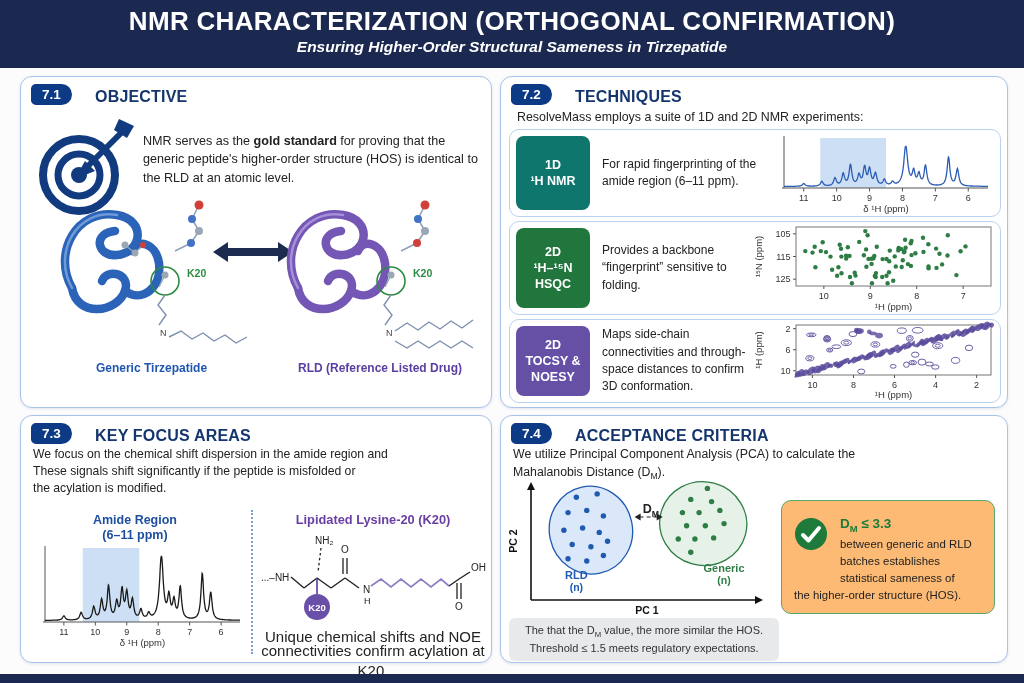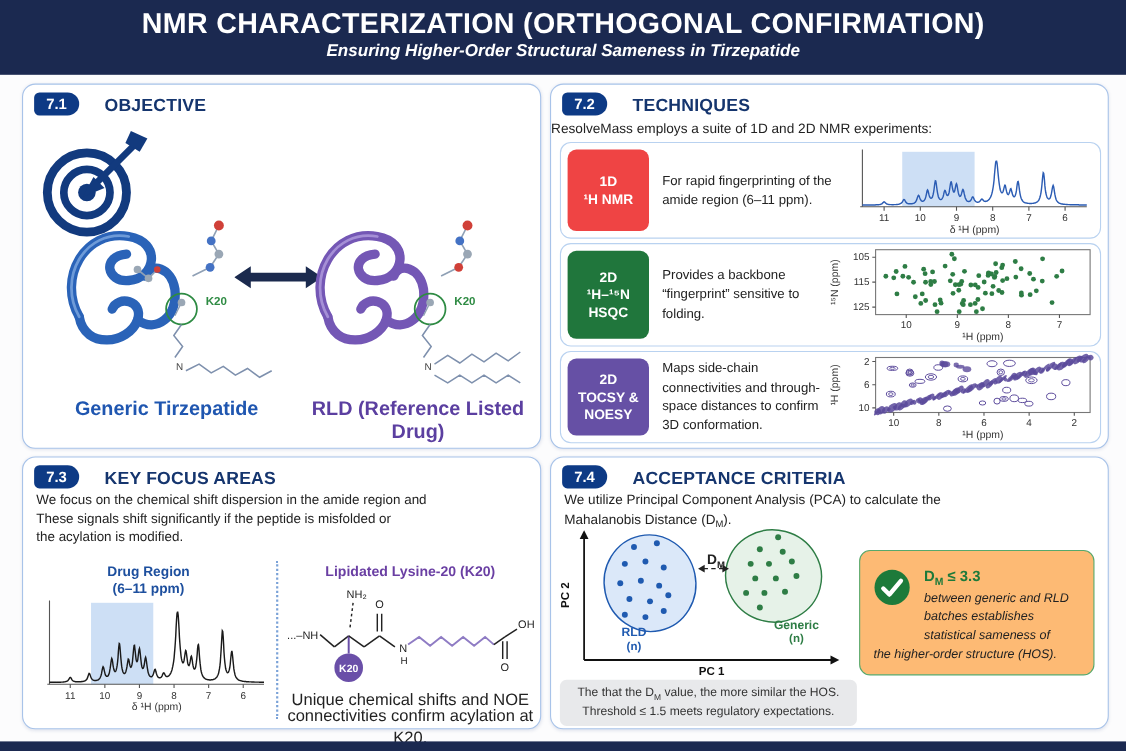--- a/index.html
+++ b/index.html
@@ -19,25 +19,25 @@
   .badge{position:absolute;left:10px;top:7px;background:#0d3a85;color:#fff;font-weight:bold;
          font-size:13.5px;padding:3px 11px;border-radius:6px 13px 13px 6px;}
   .ptitle{position:absolute;left:74px;top:11px;font-size:16px;font-weight:bold;color:#15356e;letter-spacing:.2px;}
   .abs{position:absolute;}
   
   #obj-text{left:122px;top:42px;width:338px;font-size:12.6px;line-height:1.5;}
   #target-icon{left:14px;top:40px;}
   #pep-left{left:26px;top:116px;}
   #pep-right{left:252px;top:116px;}
   #equiv-arrow{left:192px;top:162px;}
-  .pep-label{top:284px;font-size:18px;font-weight:bold;text-align:center;}
+  .pep-label{top:284px;font-size:12px;font-weight:bold;text-align:center;}
   #lbl-generic{left:28px;width:205px;color:#1f56b0;}
   #lbl-rld{left:253px;width:212px;color:#5b3fa0;}
   
-  #tech-intro{left:0;top:33px;font-size:12.4px;}
+  #tech-intro{left:16px;top:33px;font-size:12.4px;}
   .trow{position:absolute;left:8px;width:490px;border:1.4px solid #b9d2f0;border-radius:10px;background:#fff;}
   #trow0{top:52px;height:86px;}
   #trow1{top:144px;height:92px;}
   #trow2{top:242px;height:82px;}
   .tbadge{position:absolute;left:6px;top:6px;bottom:6px;width:74px;border-radius:8px;color:#fff;
           display:flex;flex-direction:column;align-items:center;justify-content:center;
           font-weight:bold;font-size:12.5px;line-height:1.3;text-align:center;}
   .tdesc{position:absolute;left:92px;top:0;height:100%;width:160px;display:flex;align-items:center;
          font-size:12px;line-height:1.45;}
   .tchart{position:absolute;}
@@ -56,21 +56,21 @@
   
   #acc-intro{left:12px;top:30px;font-size:12.3px;line-height:1.45;}
   #chart-pca{position:absolute;left:6px;top:62px;}
   #dm-label{left:130px;top:86px;width:40px;text-align:center;font-size:12.5px;font-weight:bold;color:#222;}
   sub{font-size:70%;}
   #graybox{left:8px;top:202px;width:258px;background:#e8e9eb;border-radius:6px;padding:5px 6px;
            font-size:11px;text-align:center;line-height:1.4;color:#333;}
   #greenbox{left:280px;top:84px;width:212px;height:112px;background:#fdba74;border:1.6px solid #57a86b;border-radius:10px;}
   #check-icon{position:absolute;left:12px;top:16px;}
   #green-dm{position:absolute;left:58px;top:15px;font-size:13.5px;font-weight:bold;color:#1d7a3a;}
-  #green-lines{position:absolute;left:58px;top:35px;width:152px;font-size:11.4px;line-height:1.5;color:#222;font-style:italic;}
+  #green-lines{position:absolute;left:58px;top:35px;width:152px;font-size:11.4px;line-height:1.5;color:#222;}
   #green-lines .wide{margin-left:-46px;width:200px;}
   svg text{font-family:"Liberation Sans",sans-serif;}
 </style>
 </head>
 <body>
 
 <div class="page">
 
   <div class="top">
     <h1>NMR CHARACTERIZATION (ORTHOGONAL CONFIRMATION)</h1>
@@ -83,20 +83,21 @@
 
     <svg class="abs" id="target-icon" width="100" height="100" viewBox="0 0 100 100">
       <circle cx="44" cy="58" r="36" fill="none" stroke="#123a7e" stroke-width="8"></circle>
       <circle cx="44" cy="58" r="21" fill="none" stroke="#123a7e" stroke-width="7"></circle>
       <circle cx="44" cy="58" r="8" fill="#123a7e"></circle>
       <line x1="90" y1="12" x2="50" y2="52" stroke="#123a7e" stroke-width="6"></line>
       <polygon points="40,62 60,54 50,44" fill="#123a7e"></polygon>
       <polygon points="84,2 99,9 92,21 79,13" fill="#123a7e"></polygon>
     </svg>
 
+    <p class="abs" id="obj-text"><span>NMR serves as the </span><b>gold standard</b><span> for proving that the generic peptide's higher-order structure (HOS) is identical to the RLD at an atomic level.</span></p>
 
     <svg class="abs" id="pep-left" width="215" height="165" viewBox="0 0 215 165">
       <g fill="none" stroke="#2a63b8" stroke-width="8.5" stroke-linecap="round">
         <path d="M25,95 C5,60 30,15 70,22 C100,27 95,60 70,62 C50,64 45,40 68,38"></path>
         <path d="M25,95 C30,125 70,120 78,98 C84,80 60,75 55,88"></path>
         <path d="M78,98 C95,110 115,95 112,70 C109,50 90,45 85,58"></path>
       </g>
       <path d="M25,95 C5,60 30,15 70,22" fill="none" stroke="#6e9bd8" stroke-width="2.5" stroke-linecap="round"></path>
       <g stroke="#8fa0b5" stroke-width="1.5">
         <line x1="152" y1="12" x2="145" y2="26"></line>
@@ -156,21 +157,21 @@
     <div class="abs pep-label" id="lbl-generic">Generic Tirzepatide</div>
     <div class="abs pep-label" id="lbl-rld">RLD (Reference Listed Drug)</div>
   </section>
 
   <section class="panel" id="p72">
     <div class="badge">7.2</div>
     <div class="ptitle">TECHNIQUES</div>
     <div class="abs" id="tech-intro">ResolveMass employs a suite of 1D and 2D NMR experiments:</div>
 
     <div class="trow" id="trow0">
-      <div class="tbadge" style="background-color: #ef4444;">
+      <div class="tbadge" style="background-color: #0f766e;">
         <div>1D</div>
         <div>¹H NMR</div>
       </div>
       <div class="tdesc">For rapid fingerprinting of the amide region (6–11 ppm).</div>
       <svg class="tchart" id="chart-nmr1d" width="224" height="82">
           <rect x="50.19354838709676" y="6" width="65.80645161290323" height="50" fill="#bcd4f2" opacity="0.75"></rect>
           <line x1="14" y1="4" x2="14" y2="56" stroke="#555" stroke-width="1"></line>
           <line x1="12" y1="56" x2="218" y2="56" stroke="#555" stroke-width="1"></line>
           <line x1="33.74193548387096" y1="56" x2="33.74193548387096" y2="59.5" stroke="#555" stroke-width="1"></line>
           <text x="33.74193548387096" y="69" font-size="9" fill="#333" text-anchor="middle">11</text>
@@ -437,21 +438,21 @@
   <section class="panel" id="p73">
     <div class="badge">7.3</div>
     <div class="ptitle">KEY FOCUS AREAS</div>
     <div class="abs focus-para" style="left:12px;top:30px;">
       <div>We focus on the chemical shift dispersion in the amide region and</div>
       <div>These signals shift significantly if the peptide is misfolded or</div>
       <div>the acylation is modified.</div>
     </div>
 
     <div class="abs" id="amide-title">
-      <div>Drug Region</div>
+      <div>Amide Region</div>
       <div>(6–11 ppm)</div>
     </div>
     <svg id="chart-amide" width="215" height="106">
         <rect x="51.741935483870954" y="6" width="56.612903225806484" height="74" fill="#bcd4f2" opacity="0.75"></rect>
         <line x1="14" y1="4" x2="14" y2="80" stroke="#555" stroke-width="1"></line>
         <line x1="12" y1="80" x2="209" y2="80" stroke="#555" stroke-width="1"></line>
         <line x1="32.87096774193547" y1="80" x2="32.87096774193547" y2="83.5" stroke="#555" stroke-width="1"></line>
         <text x="32.87096774193547" y="93" font-size="9" fill="#333" text-anchor="middle">11</text>
         <line x1="64.32258064516128" y1="80" x2="64.32258064516128" y2="83.5" stroke="#555" stroke-width="1"></line>
         <text x="64.32258064516128" y="93" font-size="9" fill="#333" text-anchor="middle">10</text>

